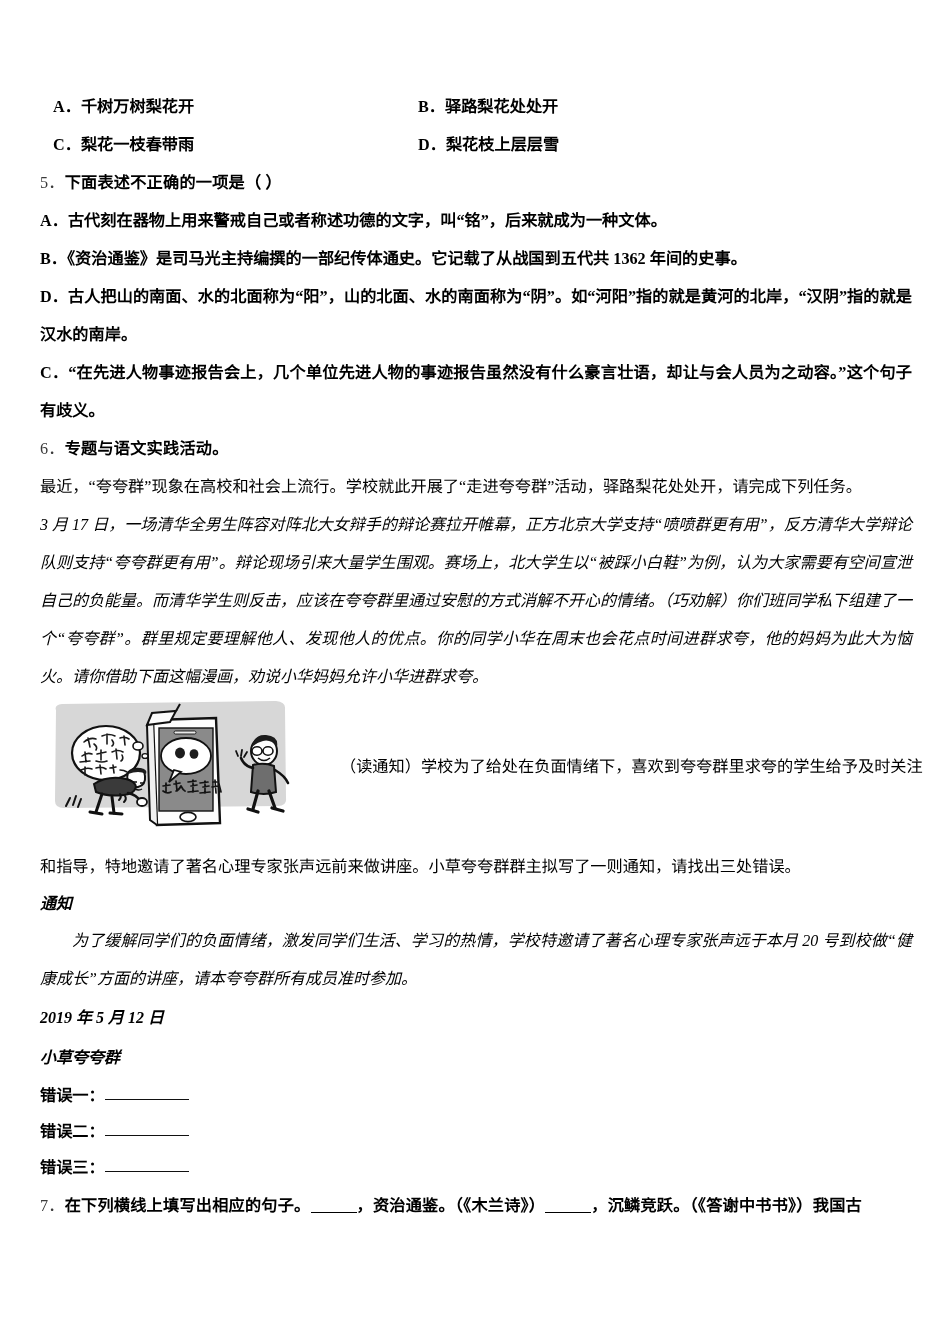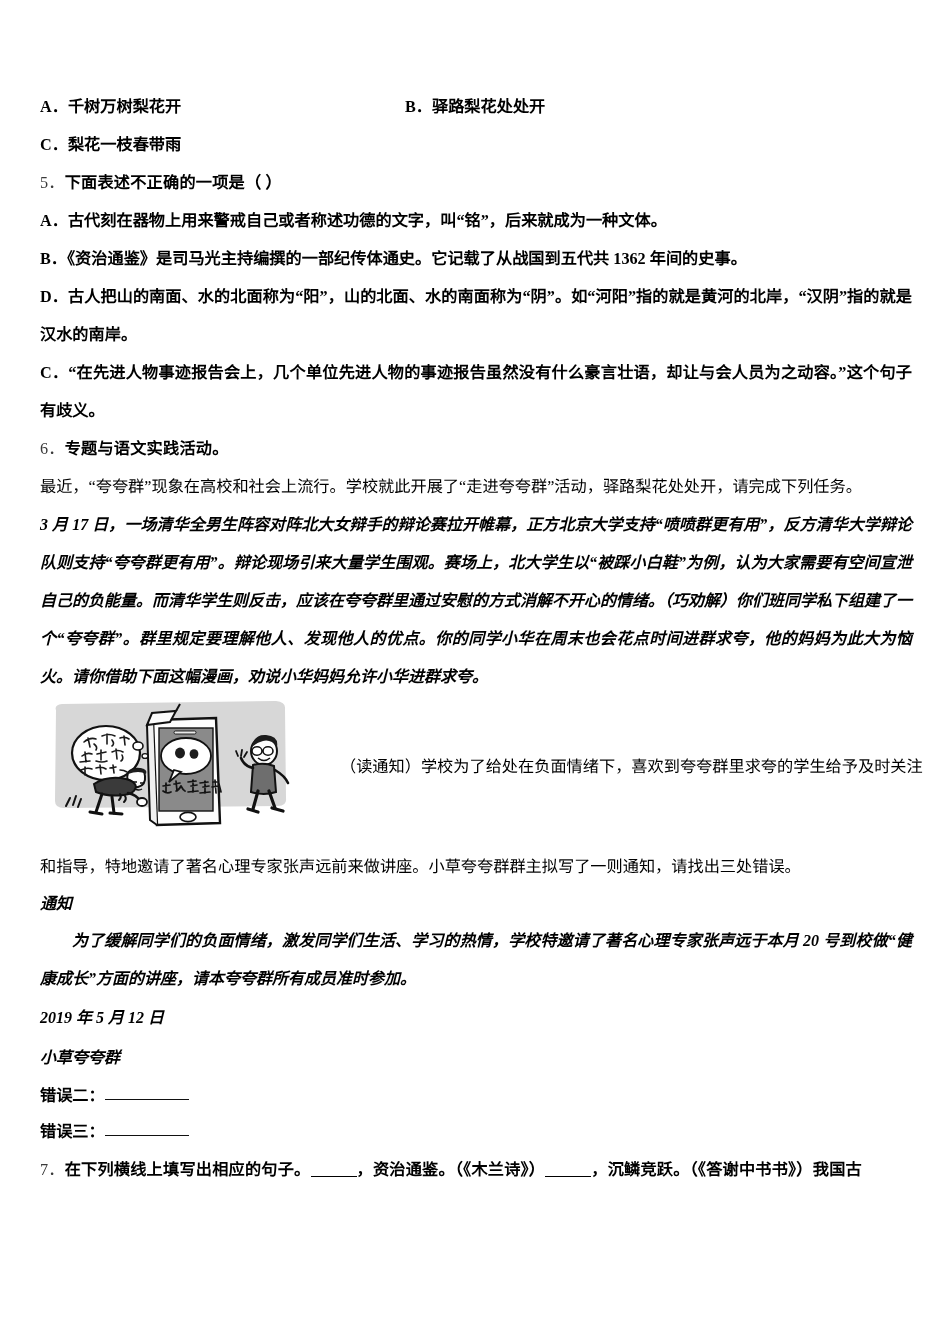--- a/index.html
+++ b/index.html
@@ -55,31 +55,32 @@
   .bold-han { font-weight: bold; }
 
   
   .opt-row {
     display: flex;
     font-size: 16.2px;
     line-height: 38px;
   }
   .opt-row .col {
     flex: 0 0 365px;
+    margin-left: 13px;
   }
   .opt-row .col.second {
     flex: 0 0 auto;
     margin-left: 0;
   }
 
   
   .kai {
     font-family: "Liberation Serif", "DejaVu Serif", serif;
     font-style: italic;
-    font-weight: bold;
+    font-weight: normal;
     font-size: 16px;
     line-height: 38px;
     text-align: justify;
     text-justify: inter-ideograph;
   }
   .kai-line {
     font-family: "Liberation Serif", "DejaVu Serif", serif;
     font-style: italic;
     font-weight: bold;
     font-size: 16px;
@@ -142,20 +143,23 @@
         <span class="opt-label">A．</span><span class="bold-han">千树万树梨花开</span>
       </div>
       <div class="col second">
         <span class="opt-label">B．</span><span class="bold-han">驿路梨花处处开</span>
       </div>
     </div>
 
     <div class="opt-row">
       <div class="col">
         <span class="opt-label">C．</span><span class="bold-han">梨花一枝春带雨</span>
+      </div>
+      <div class="col second">
+        <span class="opt-label">D．</span><span class="bold-han">梨花枝上层层雪</span>
       </div>
     </div>
 
     <div class="line">
       <span class="qnum">5．</span><span class="bold-han">下面表述不正确的一项是（      ）</span>
     </div>
 
     <div class="para">
       <span class="opt-label">A．</span><span class="bold-han">古代刻在器物上用来警戒自己或者称述功德的文字，叫“铭”，后来就成为一种文体。</span>
     </div>
@@ -280,20 +284,23 @@
 
     <div class="kai-line" style="line-height:36px;">通知</div>
 
     <div class="kai indent2">为了缓解同学们的负面情绪，激发同学们生活、学习的热情，学校特邀请了著名心理专家张声远于本月 20 号到校做“健康成长”方面的讲座，请本夸夸群所有成员准时参加。</div>
 
     <div class="kai-line" style="line-height:40px;">2019 年 5 月 12 日</div>
 
     <div class="kai-line" style="line-height:40px;">小草夸夸群</div>
 
     <div class="err-line">
+      <span class="bold-han">错误一：</span><span class="blank long"></span>
+    </div>
+    <div class="err-line">
       <span class="bold-han">错误二：</span><span class="blank long"></span>
     </div>
     <div class="err-line">
       <span class="bold-han">错误三：</span><span class="blank long"></span>
     </div>
 
     <div class="line" style="line-height:40px;">
       <span class="qnum">7．</span><span class="bold-han">在下列横线上填写出相应的句子。</span><span class="blank"></span><span class="bold-han">，资治通鉴。（《木兰诗》）</span><span class="blank"></span><span class="bold-han">，沉鳞竞跃。（《答谢中书书》）我国古</span>
     </div>
 

